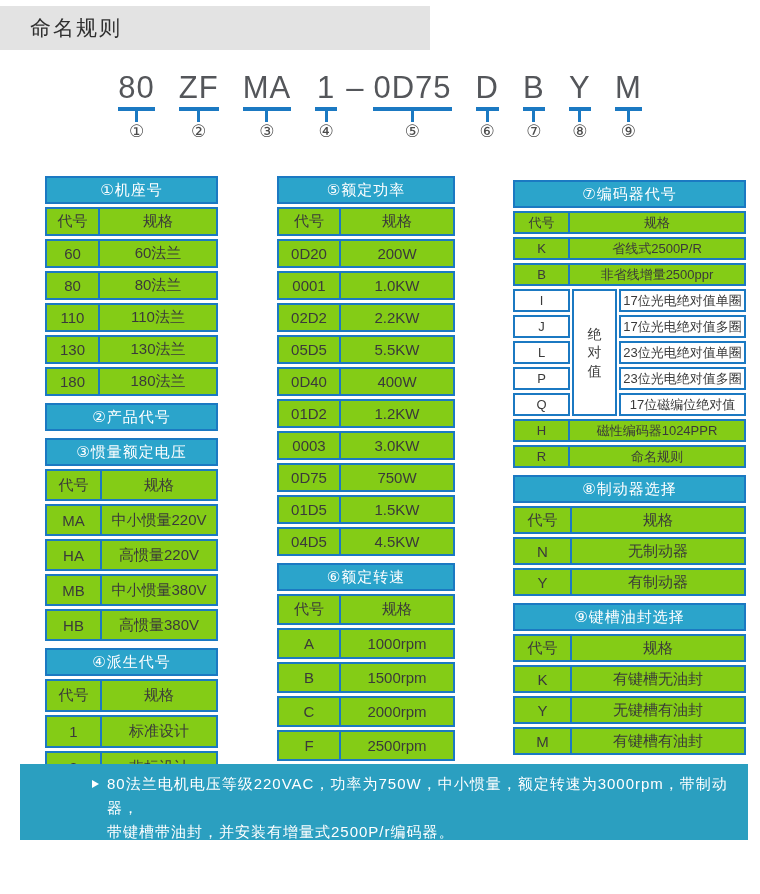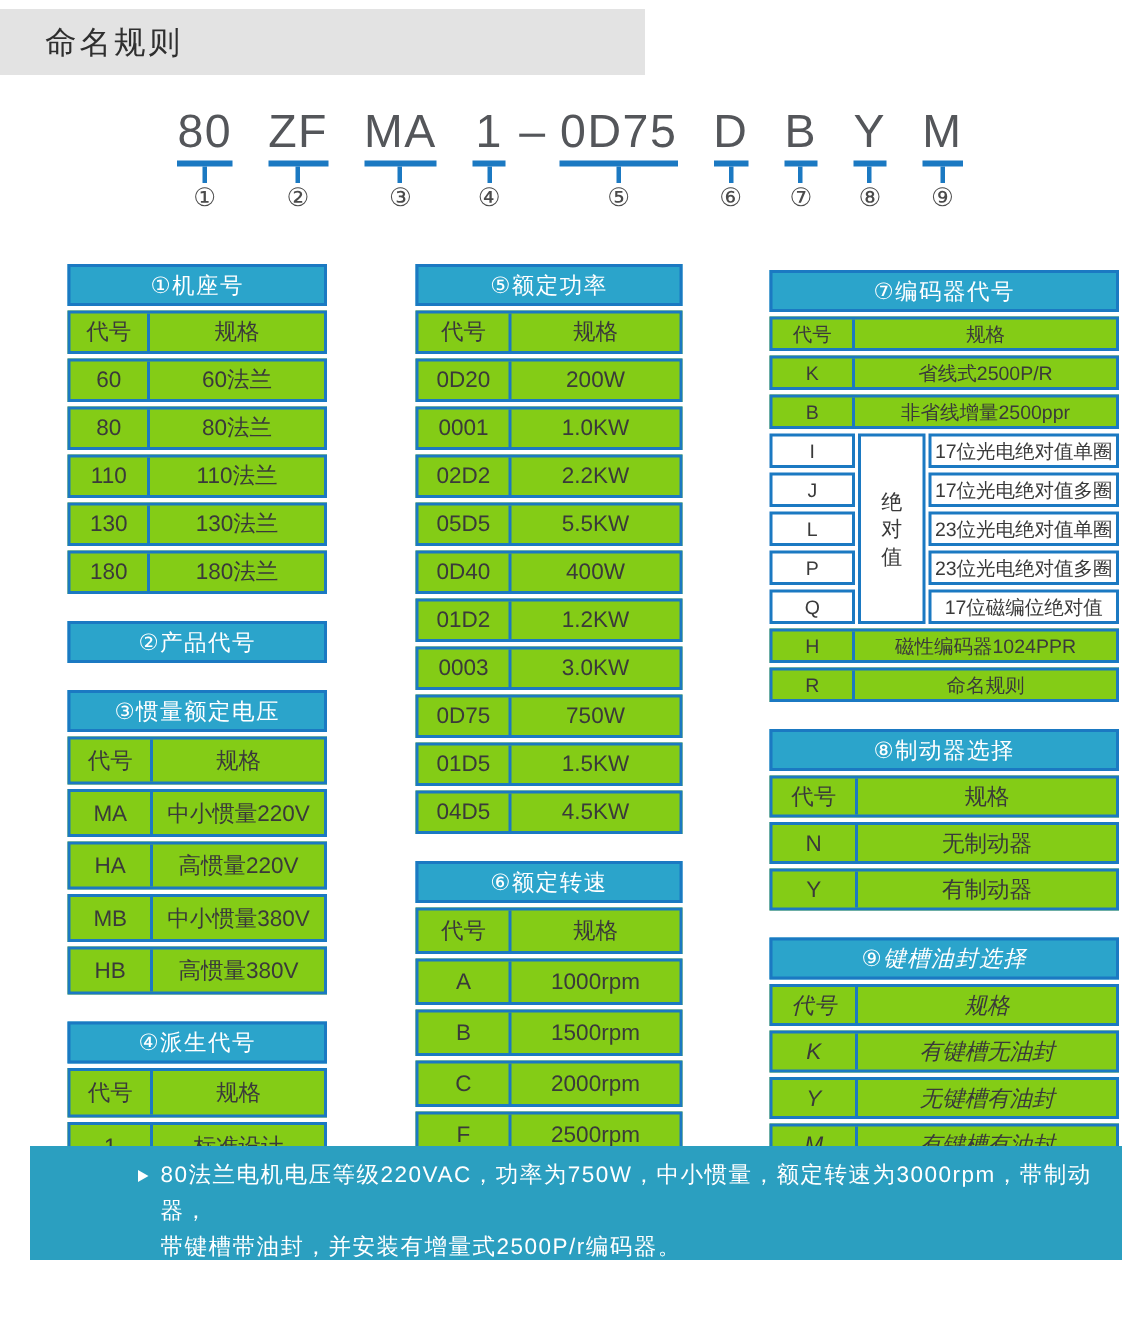--- a/index.html
+++ b/index.html
@@ -29,21 +29,21 @@
   .seg-text{font-size:31px;line-height:1.05;color:#54565a;letter-spacing:1px;white-space:nowrap;}
   .seg-underline{height:4px;width:100%;background:var(--bd);margin-top:2px;}
   .seg-tick{width:3px;height:11px;background:var(--bd);}
   .seg-circle{font-size:17px;color:#4b4b4b;line-height:1;margin-top:1px;}
   
   .tables{position:absolute;top:176px;left:30px;display:flex;}
   .tcol{display:flex;flex-direction:column;padding-left:15px;}
   .tcol-0{width:188px;margin-right:44px;}
   .tcol-1{width:193px;margin-right:43px;}
   .tcol-2{width:248px;margin-top:4px;}
-  .tbl{margin-top:18px;--rh:29px;--cw:55px;--fs:15px;}
+  .tbl{margin-top:7px;--rh:29px;--cw:55px;--fs:15px;}
   .tcol .tbl:first-child{margin-top:0;}
   .band{
     height:28px;background:var(--band);border:2px solid var(--bd);
     color:#fff;display:flex;align-items:center;justify-content:center;
     font-size:15px;letter-spacing:1px;
   }
   .rrow{display:flex;border:2px solid var(--bd);margin-top:3px;height:var(--rh);background:#84cc16;}
   .cell{display:flex;align-items:center;justify-content:center;color:#3a3a3a;font-size:var(--fs);white-space:nowrap;}
   .code{width:var(--cw);border-right:2px solid var(--bd);}
   .spec{flex:1;}
@@ -344,21 +344,21 @@
         </div>
         <div class="rrow">
           <div class="cell code">N</div>
           <div class="cell spec">无制动器</div>
         </div>
         <div class="rrow">
           <div class="cell code">Y</div>
           <div class="cell spec">有制动器</div>
         </div>
       </div>
-      <div class="tbl" style="--rh: 28px; --cw: 57px;  font-style: italic;">
+      <div class="tbl" style="--rh: 28px; --cw: 57px; ">
         <div class="band">⑨键槽油封选择</div>
         <div class="rrow">
           <div class="cell code">代号</div>
           <div class="cell spec">规格</div>
         </div>
         <div class="rrow">
           <div class="cell code">K</div>
           <div class="cell spec">有键槽无油封</div>
         </div>
         <div class="rrow">

